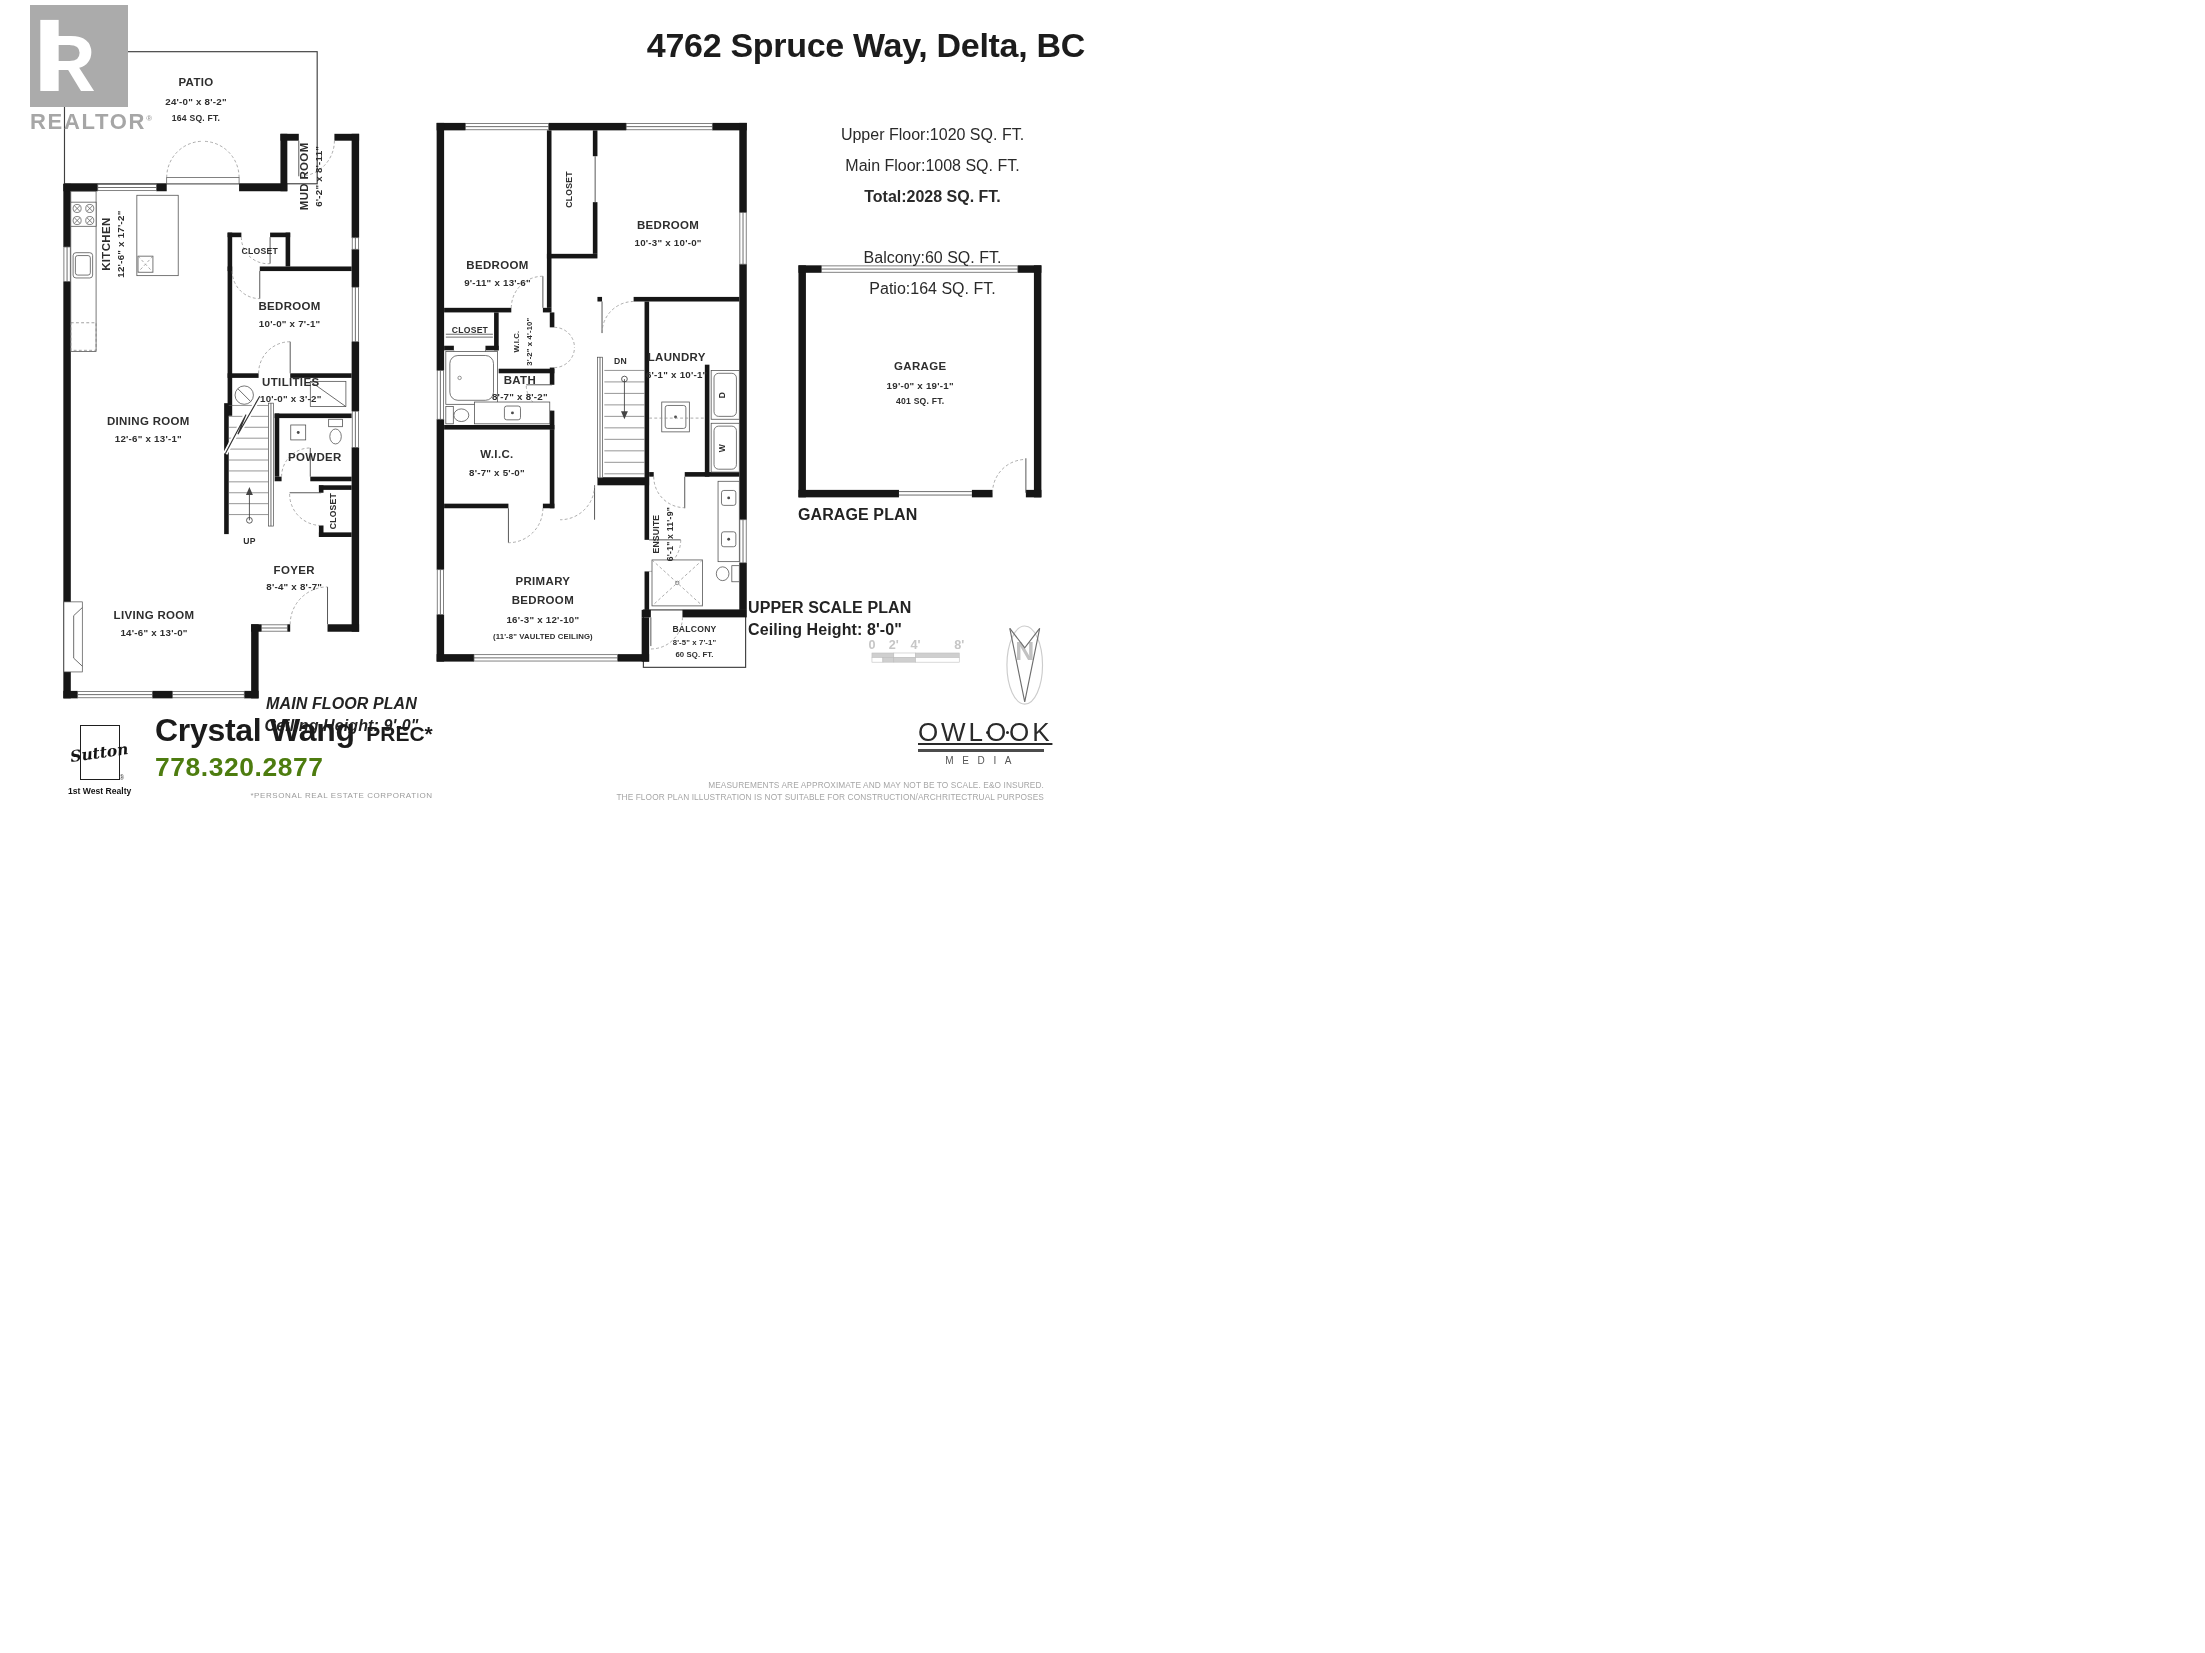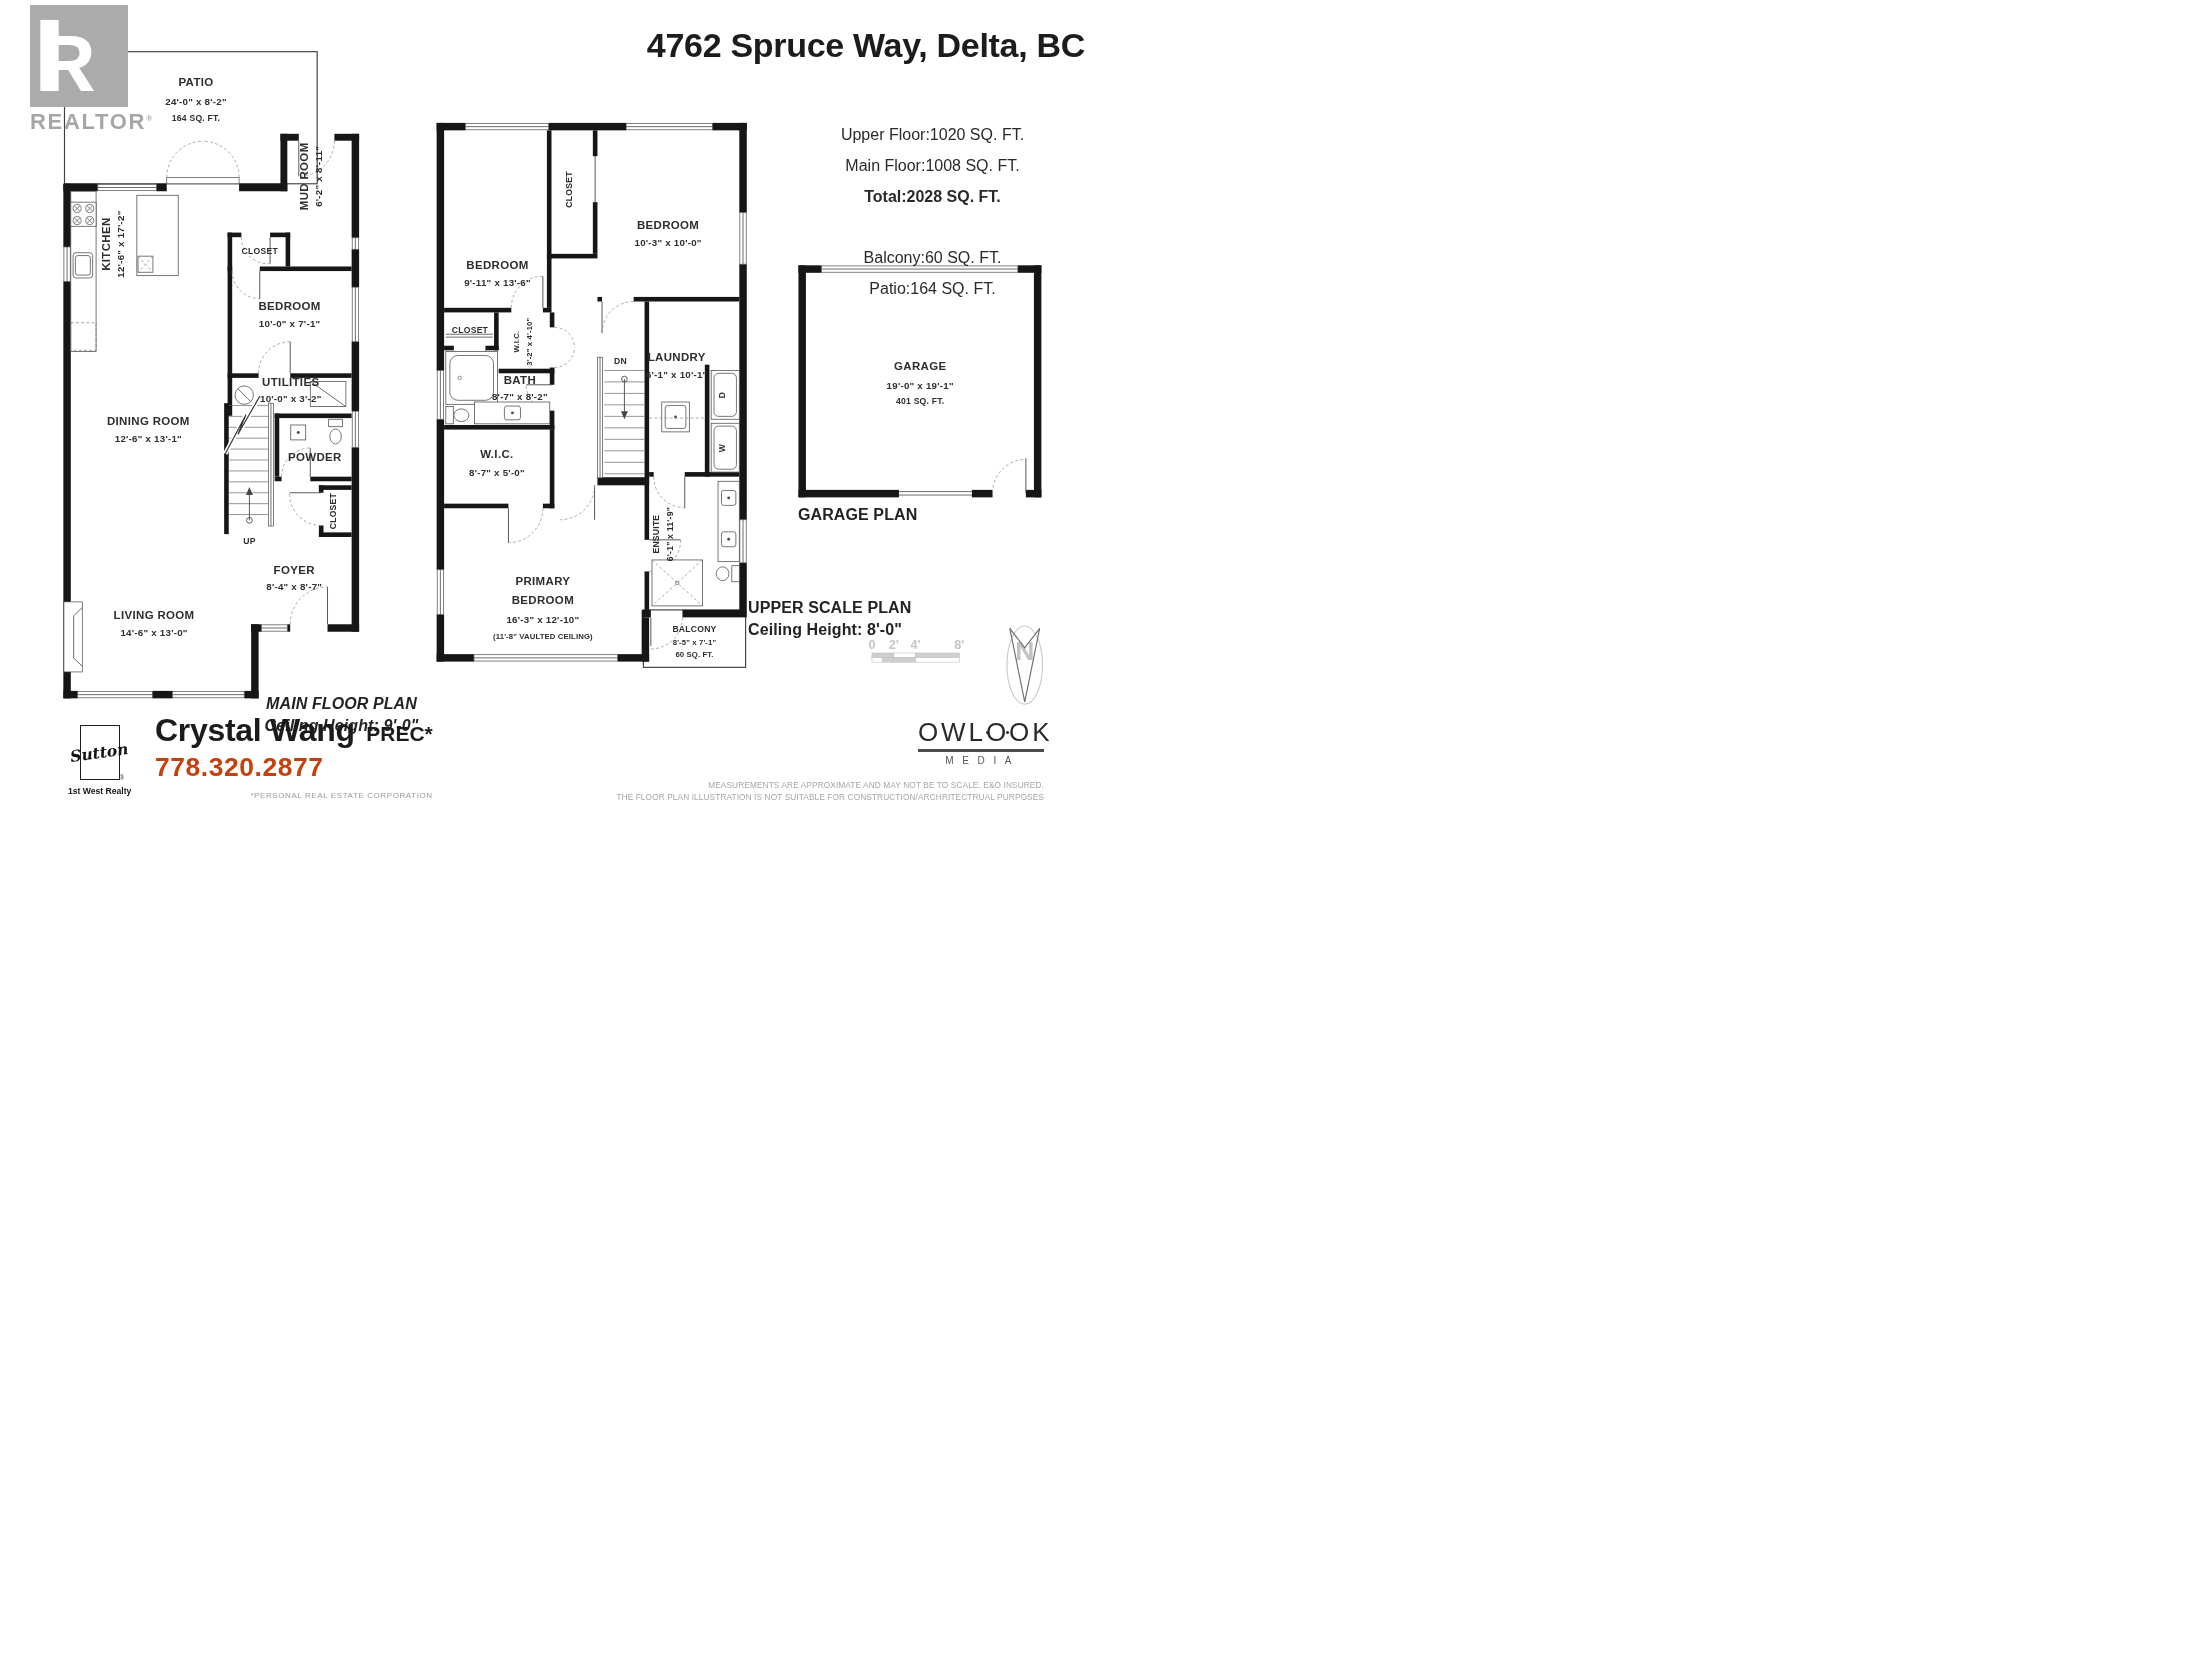--- a/index.html
+++ b/index.html
@@ -18,29 +18,29 @@
   .dash{fill:none;stroke:#8f8f8f;stroke-width:1.3;stroke-dasharray:5 4;}
   .leaf{fill:none;stroke:#4a4a4a;stroke-width:1.6;}
   .tread{fill:none;stroke:#5a5a5a;stroke-width:1.1;}
   .fix{fill:#fff;stroke:#4a4a4a;stroke-width:1.3;}
   .title{font-size:34px;font-weight:700;letter-spacing:-0.3px;color:#1c1c1c;text-align:right;}
   .statrow{display:flex;justify-content:center;font-size:16px;color:#2a2a2a;height:31px;line-height:31px;}
   .statrow.bold{font-weight:700;}
   .plantitle{font-size:16px;font-weight:700;color:#232323;line-height:22.4px;letter-spacing:0.1px;}
   .agent-name{font-size:32px;font-weight:700;color:#1b1b1b;letter-spacing:-0.3px;margin-top:18px;}
   .agent-prec{font-size:21px;font-weight:600;color:#1b1b1b;margin-left:11.5px;}
-  .agent-phone{font-size:26.4px;font-weight:700;color:#c2410c;letter-spacing:0.6px;}
+  .agent-phone{font-size:26.4px;font-weight:700;color:#4d7c0f;letter-spacing:0.6px;}
   .agent-note{font-size:8px;font-weight:500;color:#9b9b9b;letter-spacing:0.6px;}
   .sutton-box{width:38px;height:53px;border:1.7px solid #1e1e1e;position:relative;
       display:flex;align-items:center;justify-content:center;}
   .sutton-script{font-family:"DejaVu Serif",serif;font-style:italic;font-weight:700;
       font-size:15.5px;color:#141414;transform:rotate(-8deg);}
   .sutton-reg{position:absolute;right:-5.7px;bottom:-2.3px;font-size:6.3px;color:#333;}
   .sutton-sub{font-size:8.6px;font-weight:700;color:#141414;margin-top:5.7px;white-space:nowrap;}
-  .owlook-word{font-size:26px;font-weight:400;letter-spacing:2.9px;color:#2a2a2a;}
+  .owlook-word{font-size:26px;font-weight:400;letter-spacing:2.9px;color:#2a2a2a;text-decoration:underline;}
   .owlook-bar{height:2.9px;background:#4c4c4c;margin-top:1.1px;}
   .owlook-sub{font-size:10px;font-weight:500;letter-spacing:8.6px;color:#555;margin-top:3.4px;margin-left:3.4px;}
   .disc{font-size:8.3px;font-weight:500;color:#a6a6a6;line-height:12px;text-align:right;letter-spacing:0.1px;}
   .realtor-word{font-size:22px;font-weight:700;letter-spacing:1.7px;color:#a6a6a6;}
 </style>
 </head>
 <body>
 
 <div class="page">
 

